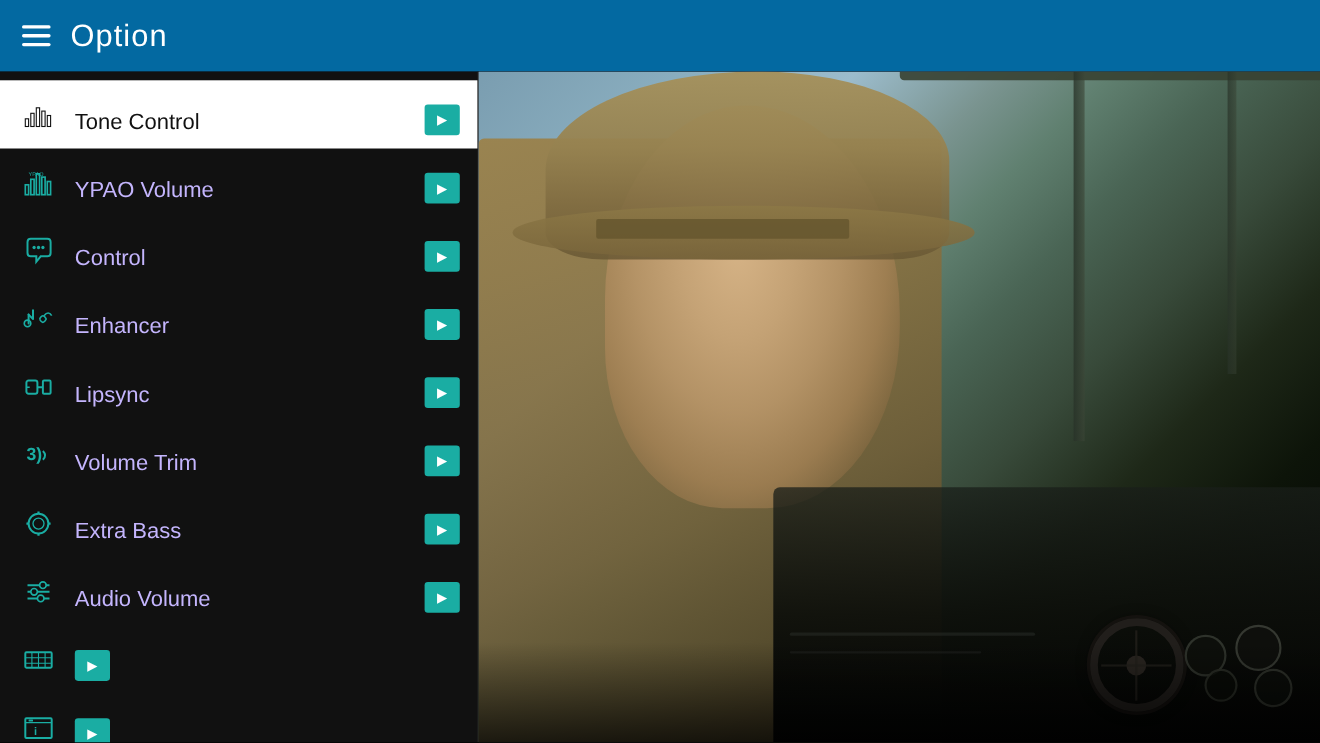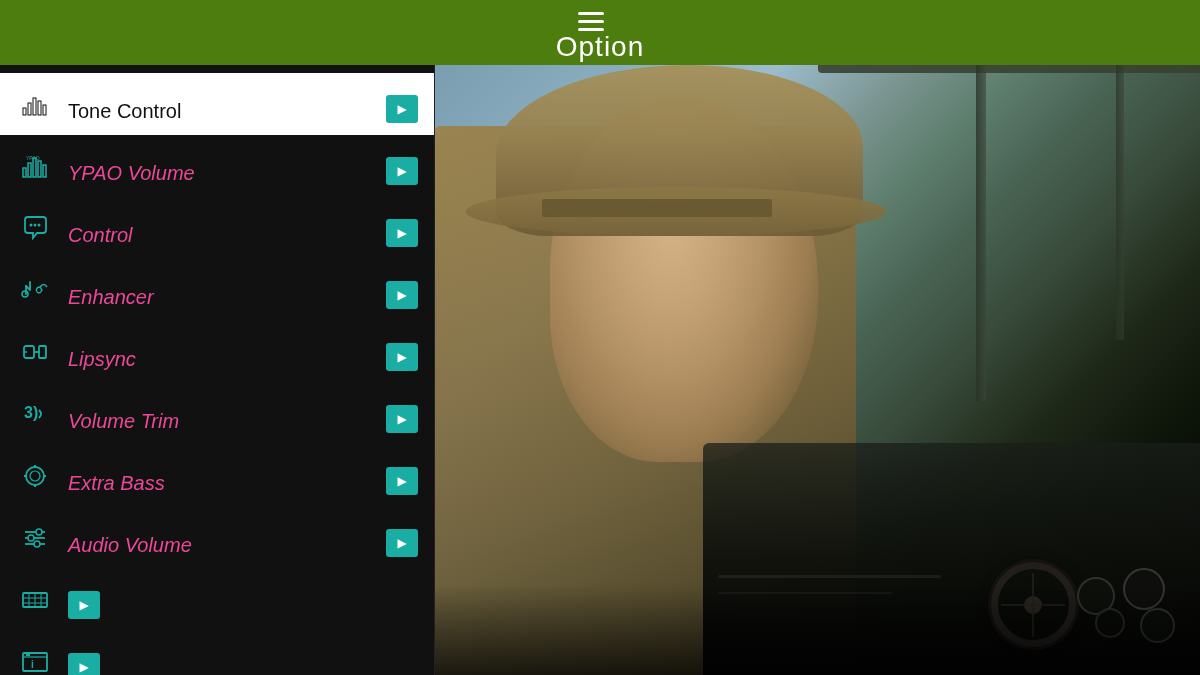--- a/index.html
+++ b/index.html
@@ -12,24 +12,23 @@
       overflow: hidden;
       display: flex;
       flex-direction: column;
     }
 
     
     .header {
       display: flex;
       align-items: center;
       padding: 12px 20px;
-      background: #4d7c0f;
+      background: #0369a1;
       height: 65px;
       flex-shrink: 0;
-      flex-direction: column;
     }
 
     .hamburger-icon {
       display: flex;
       flex-direction: column;
       gap: 5px;
       margin-right: 18px;
       cursor: pointer;
     }
 
@@ -75,22 +74,21 @@
 
     .menu-item.active {
       background: #ffffff;
     }
 
     .menu-item.active .menu-label {
       color: #111;
     }
 
     .menu-item:not(.active) .menu-label {
-      color: #ec4899;
-      font-style: italic;
+      color: #c4b5fd;
     }
 
     .menu-icon {
       width: 38px;
       height: 38px;
       display: flex;
       align-items: center;
       justify-content: center;
       flex-shrink: 0;
       margin-right: 14px;

